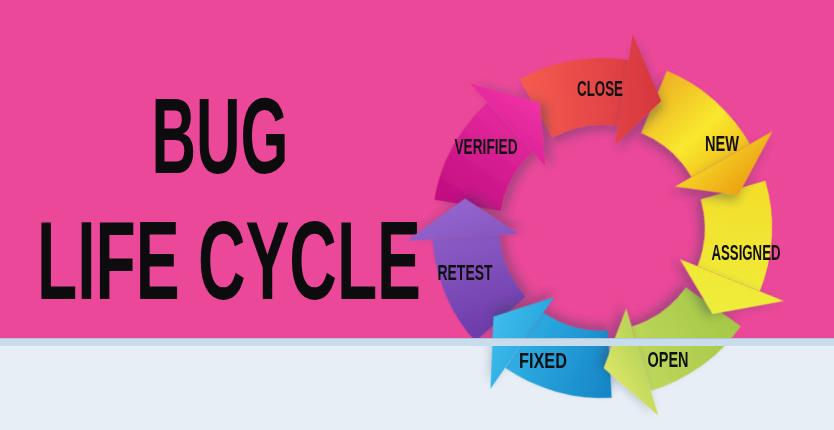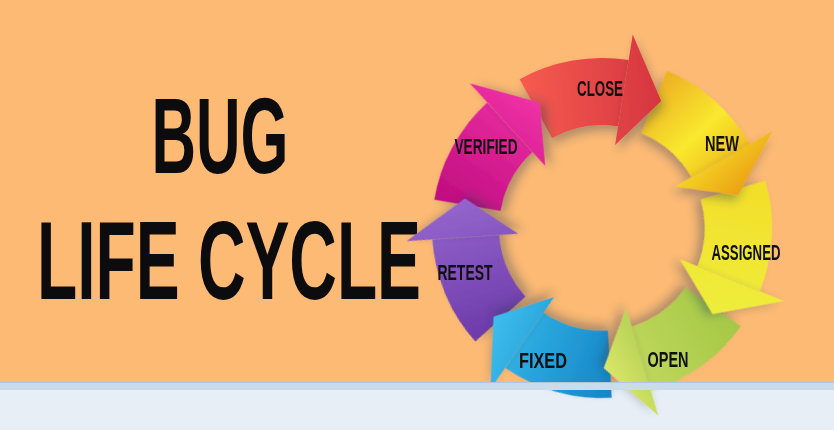--- a/index.html
+++ b/index.html
@@ -2,22 +2,22 @@
 <html><head>
 <meta charset="utf-8">
 <style>
   html,body{margin:0;padding:0;}
   body{
     width:834px;height:430px;overflow:hidden;
     background:#e8eef5;
     font-family:"Liberation Sans","DejaVu Sans",sans-serif;
   }
   .canvas{
-    position:relative;width:834px;height:390px;
-    background:#fdba74;
+    position:relative;width:834px;height:346px;
+    background:#ec4899;
   }
   .bottom-strip{
     position:absolute;left:0;bottom:0;width:834px;height:7px;
     background:#c9dcec;border-top:1px solid #b0c6dc;
   }
   svg{position:absolute;left:0;top:0;display:block;}
   .title-text{
     font-weight:700;
     fill:#0c0c0e;
   }

